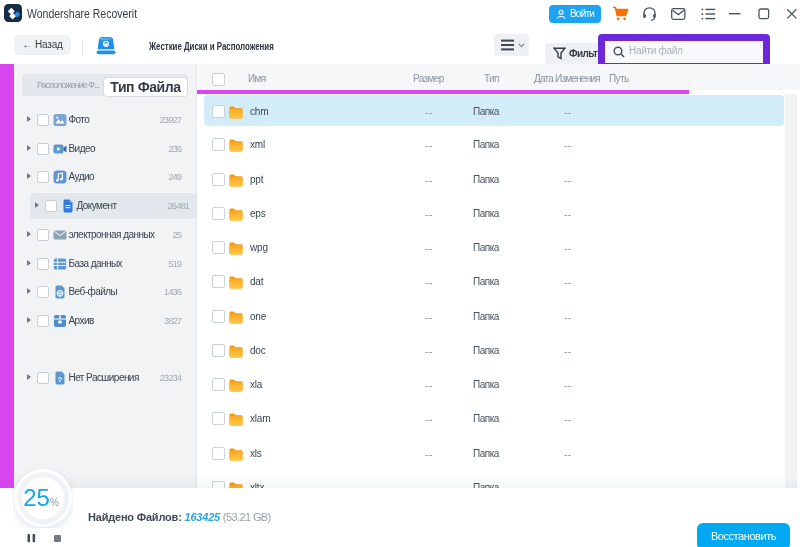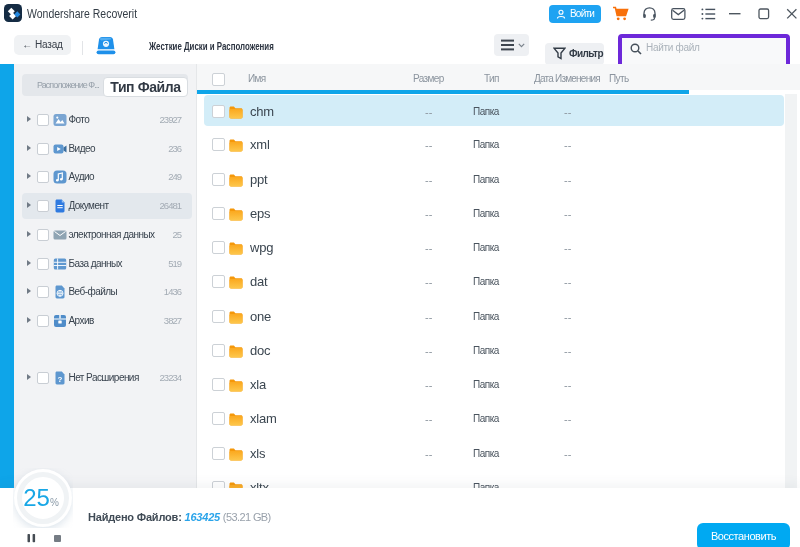--- a/index.html
+++ b/index.html
@@ -23,39 +23,39 @@
   line-height:20px; text-align:center; letter-spacing:-0.2px; }
 #tb-divider { position:absolute; left:82px; top:13px; width:1px; height:14px; background:#e2e4e7; }
 #pagetitle { position:absolute; left:149px; top:0; height:36px; line-height:36px;
   font-size:10.5px; font-weight:bold; color:#2b3340; white-space:nowrap;
   transform:scaleX(0.75); transform-origin:left center; }
 #viewbtn { position:absolute; left:494px; top:6px; width:35px; height:22px;
   background:#eef0f3; border-radius:4px; }
 #filterbtn { position:absolute; left:545px; top:6px; width:59px; height:22px;
   background:#eef0f3; border-radius:4px; font-size:10px; font-weight:bold;
   color:#333c47; line-height:22px; text-align:center; letter-spacing:-0.55px;margin-top:9px; }
-#searchbox { position:absolute; left:618px; top:6px; width:172px; height:36px;
-  background:#f8f9fa; border:4px solid #6d28d9; border-radius:4px; }
+#searchbox { position:absolute; left:598px; top:6px; width:172px; height:36px;
+  background:#f8f9fa; border:7px solid #6d28d9; border-radius:4px; }
 #searchbox span { position:absolute; left:24px; top:0; line-height:20px;
   font-size:10px; color:#aab2ba; letter-spacing:-0.3px; }
 
 
-#content { position:absolute; left:0; top:64px; width:689px; height:424px; background:#0ea5e9; }
+#content { position:absolute; left:0; top:64px; width:689px; height:424px; background:#d946ef; }
 #sidebar { position:absolute; left:14px; top:0; width:182px; height:424px; background:#f2f3f5; }
 #vdivider { position:absolute; left:196px; top:0; width:1px; height:424px; background:#e5e7e9; }
 #tabctl { position:absolute; left:8px; top:10px; width:166px; height:22px;
   background:#e4e7eb; border-radius:4px; }
 #tab-left { position:absolute; left:15px; top:0; height:22px; line-height:22px; white-space:nowrap;
   font-size:9px; color:#97a0aa; letter-spacing:-0.95px; }
 #tab-right { position:absolute; left:81px; top:3px; width:85px; height:20px;
   background:#fff; border:1px solid #d9dde1; border-radius:4px; line-height:18px;
   text-align:center; font-size:14px; font-weight:bold; color:#323a45; letter-spacing:-0.4px; }
 
 .srow { position:absolute; left:8px; width:170px; height:26px; }
-.srow.sel { background:#e3e8ed; border-radius:4px; }
+.srow.sel { background:#e3e8ed; border-radius:4px;margin-left:8px; }
 .arr { position:absolute; left:4.5px; top:9px; width:0; height:0;
   border-left:4.5px solid #707a85; border-top:3.5px solid transparent;
   border-bottom:3.5px solid transparent; }
 .cb { position:absolute; left:15px; top:7px; width:12px; height:12px;
   background:#fff; border:1px solid #c9ced4; border-radius:2px; }
 .sic { position:absolute; left:31px; top:6px; width:14px; height:14px; }
 .slbl { position:absolute; left:46.5px; top:0; height:26px; line-height:26px; white-space:nowrap;
   font-size:10px; color:#39434e; letter-spacing:-0.55px; }
 .scnt { position:absolute; right:11px; top:0; height:26px; line-height:26px;
   font-size:9.5px; color:#a3abb4; letter-spacing:-1px; }
@@ -64,21 +64,21 @@
 #thead { position:absolute; left:197px; top:0; width:603px; height:26px; background:#f6f7f8; overflow:visible; }
 .hcb { position:absolute; left:15px; top:9px; width:13px; height:13px;
   background:#fff; border:1px solid #ccd1d6; border-radius:2px; }
 .hlbl { position:absolute; top:0; height:26px; line-height:29px; font-size:10px; color:#8b949e; letter-spacing:-0.6px; white-space:nowrap; }
 #tbody { position:absolute; left:197px; top:30px; width:603px; height:394px; background:#fff; overflow:hidden; }
 .trow { position:absolute; left:7px; width:580px; height:34px; }
 .trow.sel { background:#d3edf8; border-radius:4px; height:31px; }
 .tcb { position:absolute; left:8px; top:10px; width:13px; height:13px;
   background:#fff; border:1px solid #ccd1d6; border-radius:2px; }
 .tfold { position:absolute; left:25px; top:10px; width:15px; height:13px; }
-.tname { position:absolute; left:46px; top:0; height:34px; line-height:34px; font-size:13px; color:#3b4650; letter-spacing:-0.2px; }
+.tname { position:absolute; left:46px; top:0; height:34px; line-height:34px; font-size:10px; color:#3b4650; letter-spacing:-0.2px; }
 .tsize { position:absolute; left:221px; top:0; height:34px; line-height:34px; font-size:11px; color:#8d969f; }
 .ttype { position:absolute; left:269px; top:0; height:34px; line-height:34px; font-size:10px; color:#4a545e; letter-spacing:-0.5px; }
 .tdate { position:absolute; left:360px; top:0; height:34px; line-height:34px; font-size:11px; color:#8d969f; }
 #scrolltrack { position:absolute; left:785px; top:30px; width:12px; height:394px; background:#f1f3f4; }
 
 
 #bottombar { position:absolute; left:0; top:488px; width:800px; height:59px; background:#fff;
   box-shadow:0 -5px 10px rgba(60,80,100,0.06); }
 #circle { position:absolute; left:13px; top:468px; width:60px; height:60px; z-index:5; }
 #foundtext { position:absolute; left:88px; top:488px; height:59px; line-height:59px;

